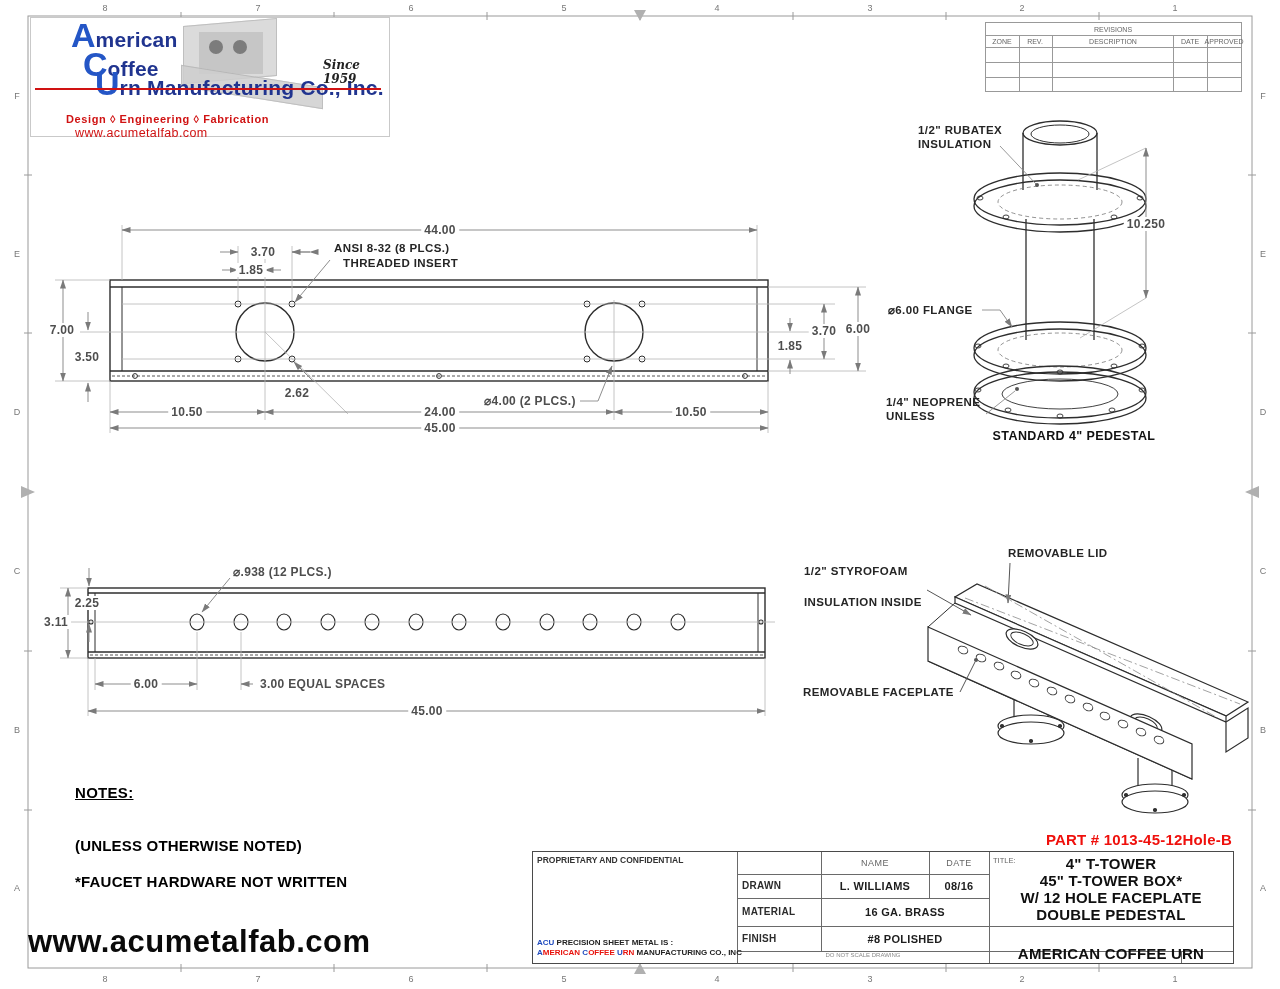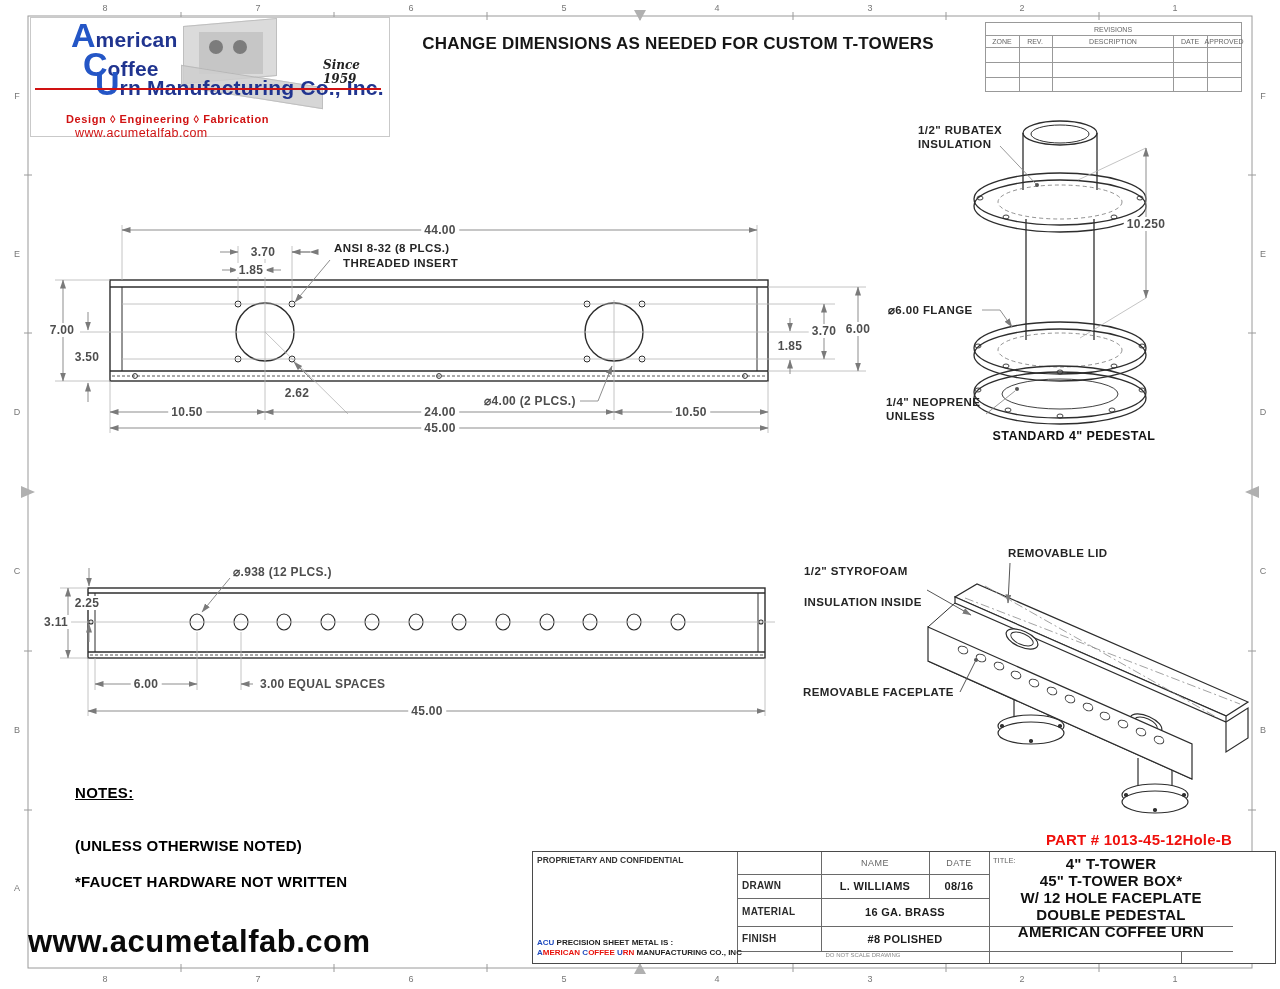--- a/index.html
+++ b/index.html
@@ -31,21 +31,21 @@
   
   .noteH{position:absolute;left:75px;top:784px;font:bold 15px "Liberation Sans",sans-serif;color:#000;text-decoration:underline;letter-spacing:.3px;}
   .note{position:absolute;font:bold 15px "Liberation Sans",sans-serif;color:#000;letter-spacing:.2px;white-space:nowrap;}
   .bigsite{position:absolute;left:28px;top:924px;font:bold 31px "Liberation Sans",sans-serif;color:#0a0a0a;letter-spacing:.5px;}
   
   .rev{position:absolute;left:985px;top:22px;width:255px;height:68px;border:1px solid #999;}
   .rev .hl{position:absolute;left:0;width:100%;height:1px;background:#999;}
   .rev .vl{position:absolute;top:12px;bottom:0;width:1px;background:#999;}
   .rev .t{position:absolute;font:7px "Liberation Sans",sans-serif;color:#666;transform:translate(-50%,-50%);white-space:nowrap;}
   
-  .tb{position:absolute;left:532px;top:851px;width:700px;height:111px;border:1.5px solid #4a4a4a;background:#fff;padding-left:42px;}
+  .tb{position:absolute;left:532px;top:851px;width:700px;height:111px;border:1.5px solid #4a4a4a;background:#fff;}
   .tb .vl,.tb .hl{position:absolute;background:#6a6a6a;}
   .tb .cellLbl{position:absolute;font:bold 10px "Liberation Sans",sans-serif;color:#2c2c2c;letter-spacing:.3px;}
   .tb .cellVal{position:absolute;transform:translate(-50%,-50%);font:bold 11px "Liberation Sans",sans-serif;color:#1d1d1d;letter-spacing:.3px;white-space:nowrap;}
   .tb .hdr{position:absolute;transform:translate(-50%,-50%);font:9px "Liberation Sans",sans-serif;color:#666;letter-spacing:.5px;}
   .tb .titleLbl{position:absolute;left:460px;top:4px;font:7.5px "Liberation Sans",sans-serif;color:#666;}
   .tb .titleLn{position:absolute;left:456px;width:244px;text-align:center;font:bold 15px "Liberation Sans",sans-serif;color:#101010;letter-spacing:.2px;}
   .tb .conf{position:absolute;left:4px;top:3px;width:197px;font:bold 8.5px "Liberation Sans",sans-serif;color:#333;}
   .tb .confBody{position:absolute;left:4px;top:14px;width:198px;font:9.3px "Liberation Sans",sans-serif;color:#3d3d3d;line-height:11.4px;}
   .tb .small{position:absolute;font:bold 8px "Liberation Sans",sans-serif;white-space:nowrap;}
   .tb .dns{position:absolute;left:204px;width:252px;top:100px;text-align:center;font:6px "Liberation Sans",sans-serif;color:#888;}
@@ -388,21 +388,20 @@
     </div>
     <div class="abs" style="left:64px;top:46px;">
       <span class="init">U</span><span class="rest">rn Manufacturing Co., Inc.</span>
     </div>
     <span class="since">Since 1959</span>
     <div class="rule"></div>
     <span class="design">Design  ◊  Engineering  ◊  Fabrication</span>
     <span class="site">www.acumetalfab.com</span>
   </div>
 
-  <div class="banner">CHANGE DIMENSIONS AS NEEDED FOR CUSTOM T-TOWERS</div>
 
   <div class="rev">
     <div class="hl" style="top:12px"></div>
     <div class="hl" style="top:24px"></div>
     <div class="hl" style="top:39px"></div>
     <div class="hl" style="top:54px"></div>
     <div class="vl" style="left:33px"></div>
     <div class="vl" style="left:66px"></div>
     <div class="vl" style="left:187px"></div>
     <div class="vl" style="left:221px"></div>
@@ -486,16 +485,16 @@
     <span class="cellVal" style="left:372px;top:60px">16 GA. BRASS</span>
     <span class="cellLbl" style="left:209px;top:81px">FINISH</span>
     <span class="cellVal" style="left:372px;top:87px">#8 POLISHED</span>
     <span class="dns">DO NOT SCALE DRAWING</span>
 
     <span class="titleLbl">TITLE:</span>
     <span class="titleLn" style="top:3px">4" T-TOWER</span>
     <span class="titleLn" style="top:20px">45" T-TOWER BOX*</span>
     <span class="titleLn" style="top:37px">W/ 12 HOLE FACEPLATE</span>
     <span class="titleLn" style="top:54px">DOUBLE PEDESTAL</span>
-    <span class="titleLn" style="top:71px">AMERICAN COFFEE URN</span>
+    <span class="titleLn" style="top:93px">AMERICAN COFFEE URN</span>
   </div>
 
 </div>
 
 </body></html>

